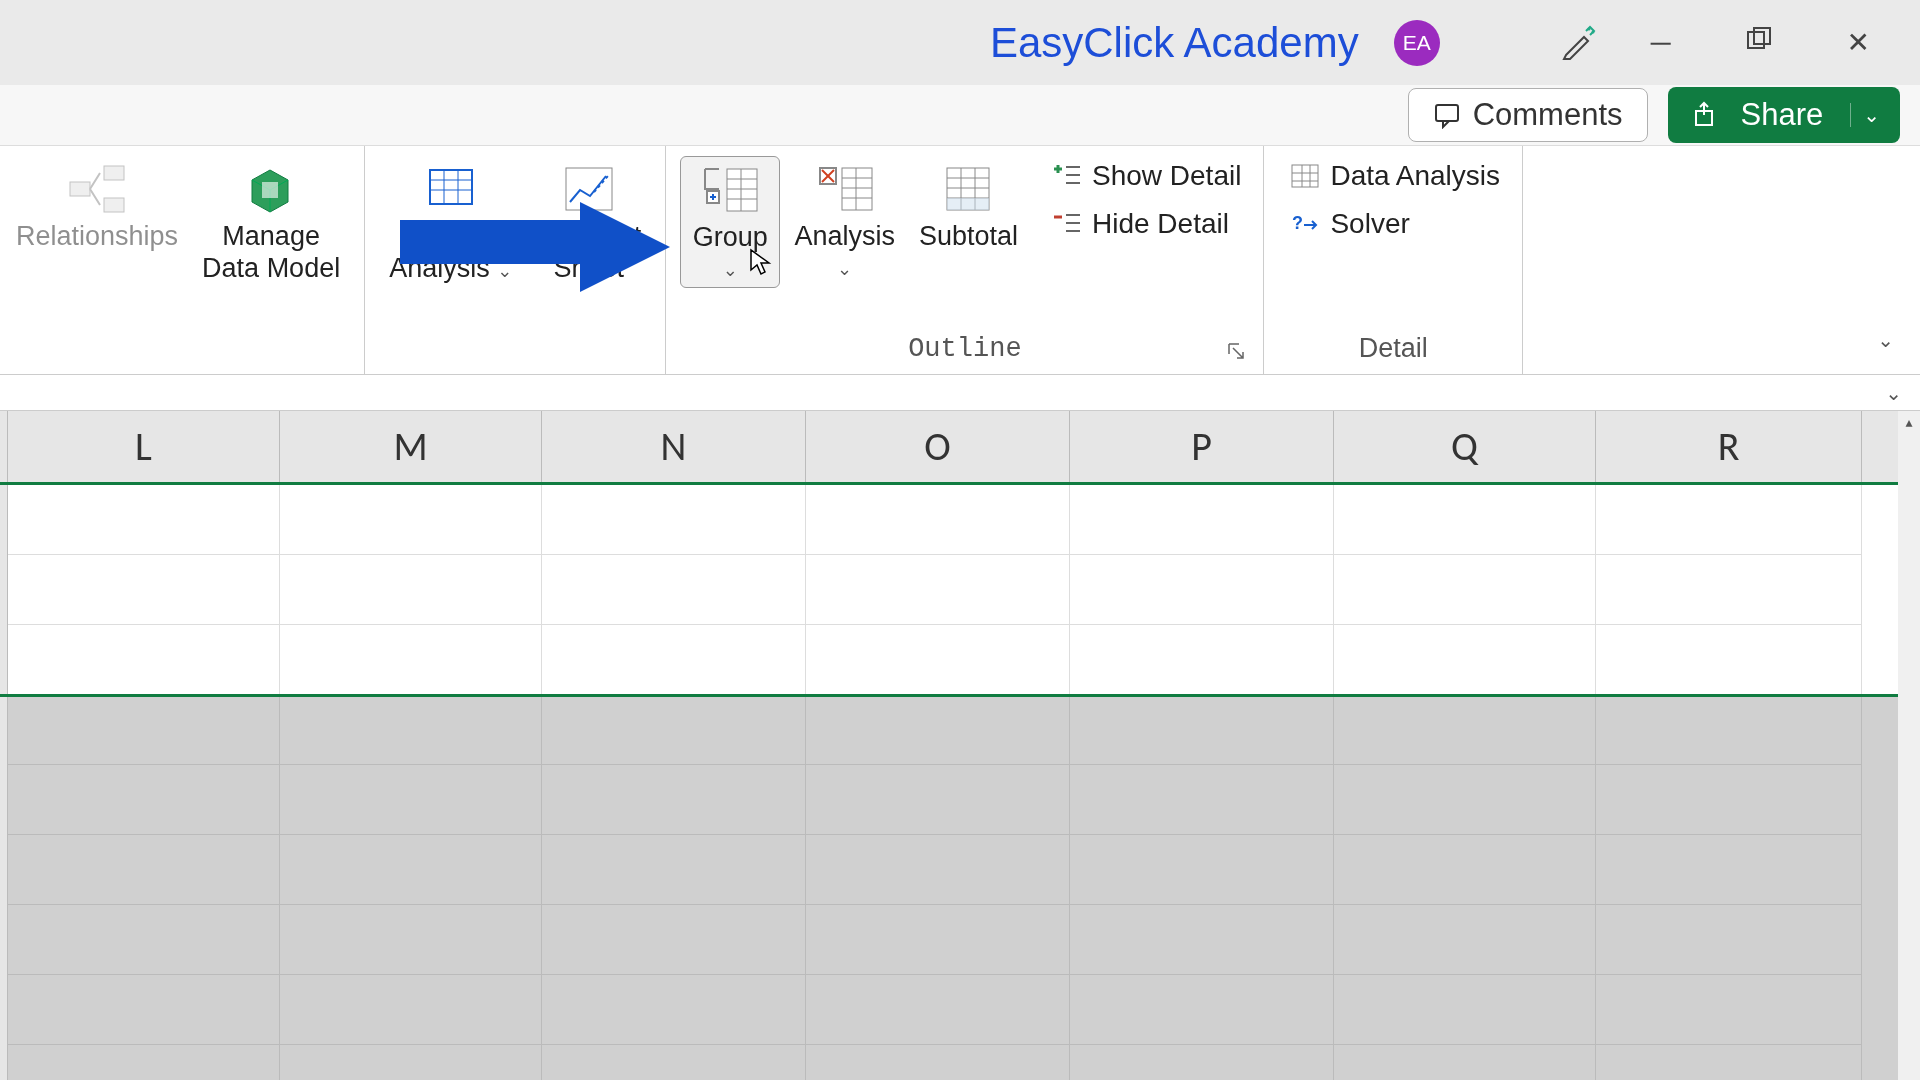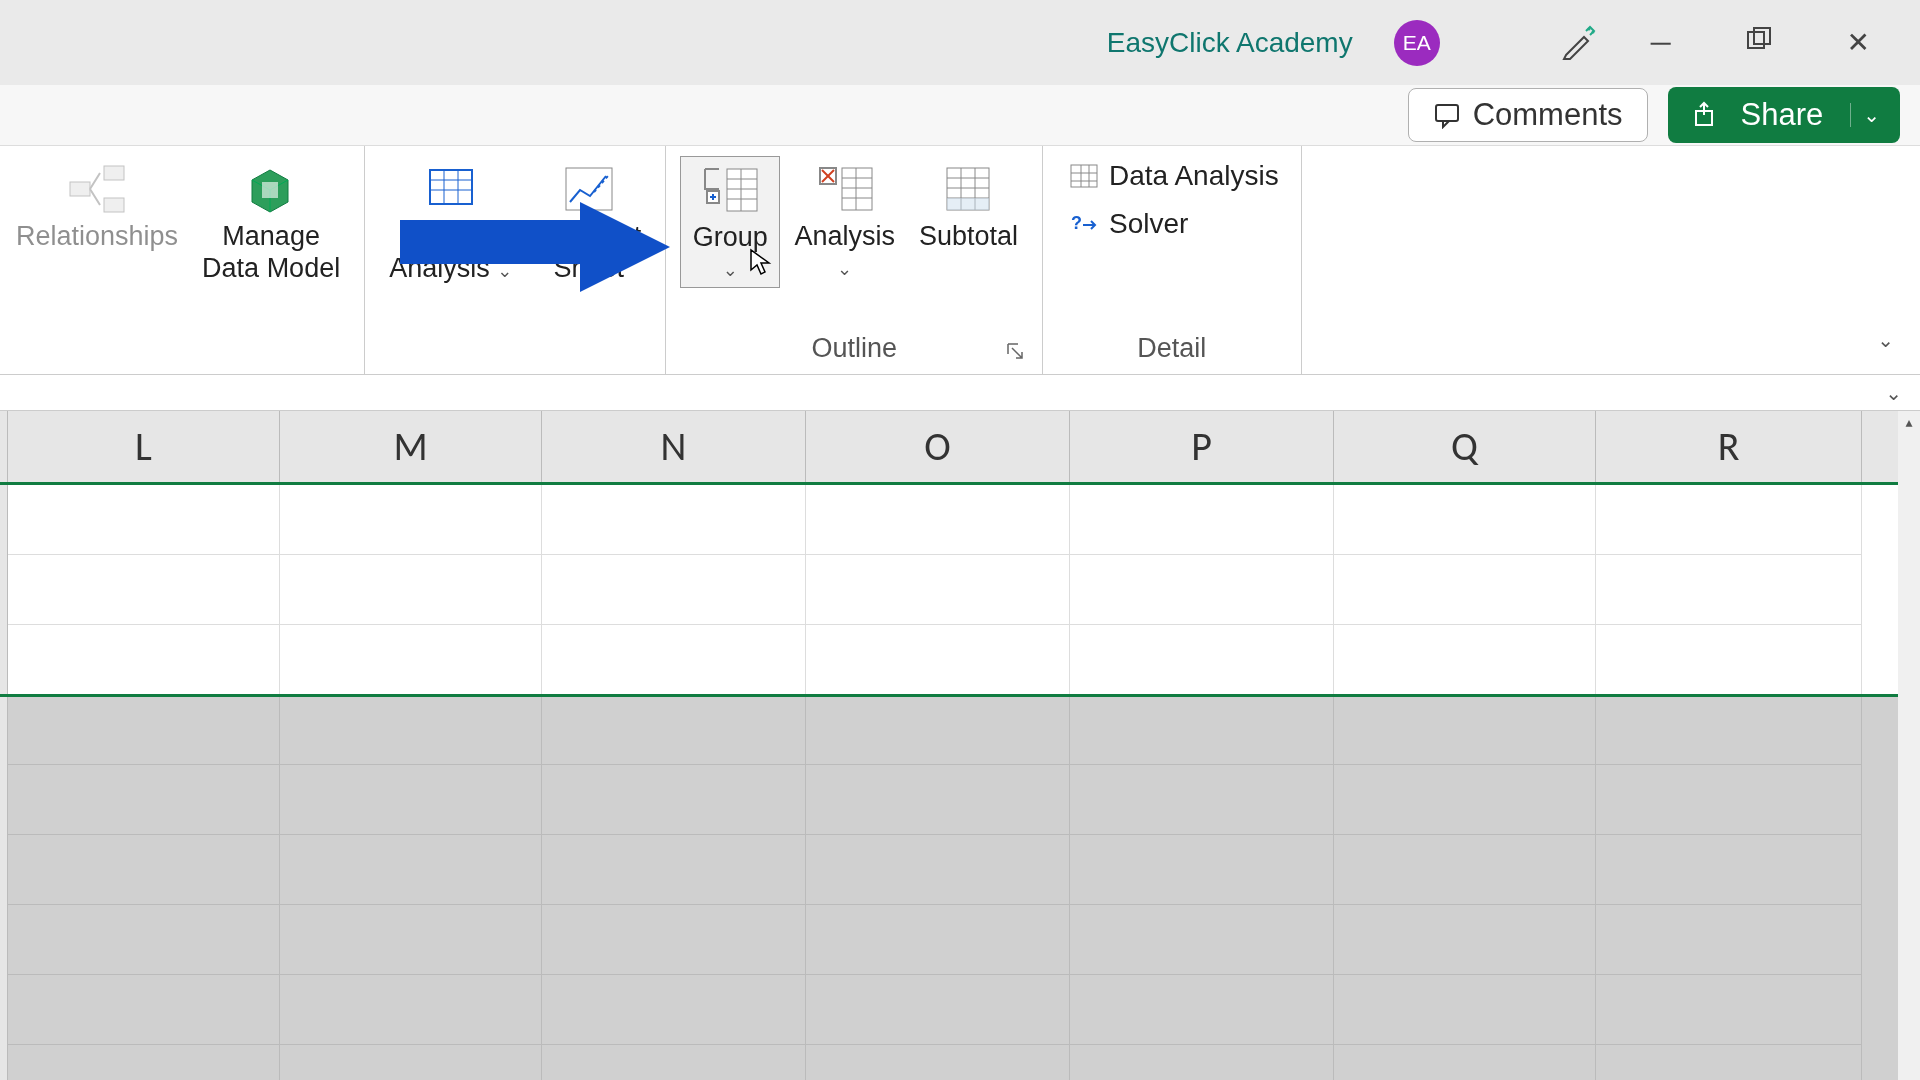--- a/index.html
+++ b/index.html
@@ -13,23 +13,23 @@
       height: 85px;
       background: #eaeaea;
       display: flex;
       align-items: center;
       justify-content: flex-end;
       padding: 0 30px;
       gap: 35px;
     }
     
     .title-text {
-      font-size: 28px;
-      color: #0f766e;
-      margin-right: 6px;
+      font-size: 42px;
+      color: #1d4ed8;
+      margin-right: 0;
     }
     
     .avatar {
       width: 46px;
       height: 46px;
       border-radius: 50%;
       background: #9b2bbf;
       color: white;
       display: flex;
       align-items: center;
@@ -118,20 +118,21 @@
       font-size: 27px;
       color: #555;
       padding-top: 6px;
     }
     
     .group-label-row {
       display: flex;
       align-items: center;
       justify-content: center;
       position: relative;
+      font-family: Liberation Mono, monospace;
     }
     
     .launcher-icon {
       position: absolute;
       right: 4px;
       bottom: 4px;
       width: 18px; height: 18px;
     }
     
     .btn-col {
@@ -143,21 +144,21 @@
       gap: 4px;
       min-width: 100px;
       cursor: pointer;
     }
     
     .btn-col.disabled { opacity: 0.5; cursor: default; }
     
     .btn-col.highlighted {
       border: 1.5px solid #999;
       background: #f2f2f2;
-      border-radius: 0;
+      border-radius: 6px;
     }
     
     .btn-icon-lg { width: 62px; height: 54px; }
     
     .btn-label {
       font-size: 27px;
       color: #222;
       text-align: center;
       line-height: 1.2;
     }
@@ -439,20 +440,41 @@
         <svg class="btn-icon-lg" viewBox="0 0 62 54">
           <rect x="10" y="6" width="42" height="42" fill="#fff" stroke="#888"></rect>
           <line x1="10" y1="16" x2="52" y2="16" stroke="#888"></line>
           <line x1="10" y1="26" x2="52" y2="26" stroke="#888"></line>
           <line x1="10" y1="36" x2="52" y2="36" stroke="#888"></line>
           <line x1="24" y1="6" x2="24" y2="48" stroke="#888"></line>
           <line x1="38" y1="6" x2="38" y2="48" stroke="#888"></line>
           <rect x="10" y="36" width="42" height="12" fill="#cde" opacity="0.5"></rect>
         </svg>
         <span class="btn-label">Subtotal</span>
+      </div>
+      <div class="vert-stack">
+        <div class="small-btn-row">
+          <svg class="sm-icon" viewBox="0 0 30 26">
+            <line x1="2" y1="6" x2="10" y2="6" stroke="#2a9050" stroke-width="3"></line>
+            <line x1="6" y1="2" x2="6" y2="10" stroke="#2a9050" stroke-width="3"></line>
+            <line x1="14" y1="4" x2="28" y2="4" stroke="#666" stroke-width="2"></line>
+            <line x1="14" y1="12" x2="28" y2="12" stroke="#666" stroke-width="2"></line>
+            <line x1="14" y1="20" x2="28" y2="20" stroke="#666" stroke-width="2"></line>
+          </svg>
+          <span>Show Detail</span>
+        </div>
+        <div class="small-btn-row">
+          <svg class="sm-icon" viewBox="0 0 30 26">
+            <line x1="2" y1="6" x2="10" y2="6" stroke="#c04030" stroke-width="3"></line>
+            <line x1="14" y1="4" x2="28" y2="4" stroke="#666" stroke-width="2"></line>
+            <line x1="14" y1="12" x2="28" y2="12" stroke="#666" stroke-width="2"></line>
+            <line x1="14" y1="20" x2="28" y2="20" stroke="#666" stroke-width="2"></line>
+          </svg>
+          <span>Hide Detail</span>
+        </div>
       </div>
     </div>
     <div class="group-label-row">
       <div class="group-label">Outline</div>
       <svg class="launcher-icon" viewBox="0 0 18 18">
         <path d="M2 2 L2 12 M2 2 L12 2" stroke="#666" stroke-width="1.5" fill="none"></path>
         <path d="M6 6 L16 16 M16 10 L16 16 L10 16" stroke="#666" stroke-width="1.5" fill="none"></path>
       </svg>
     </div>
   </div>

